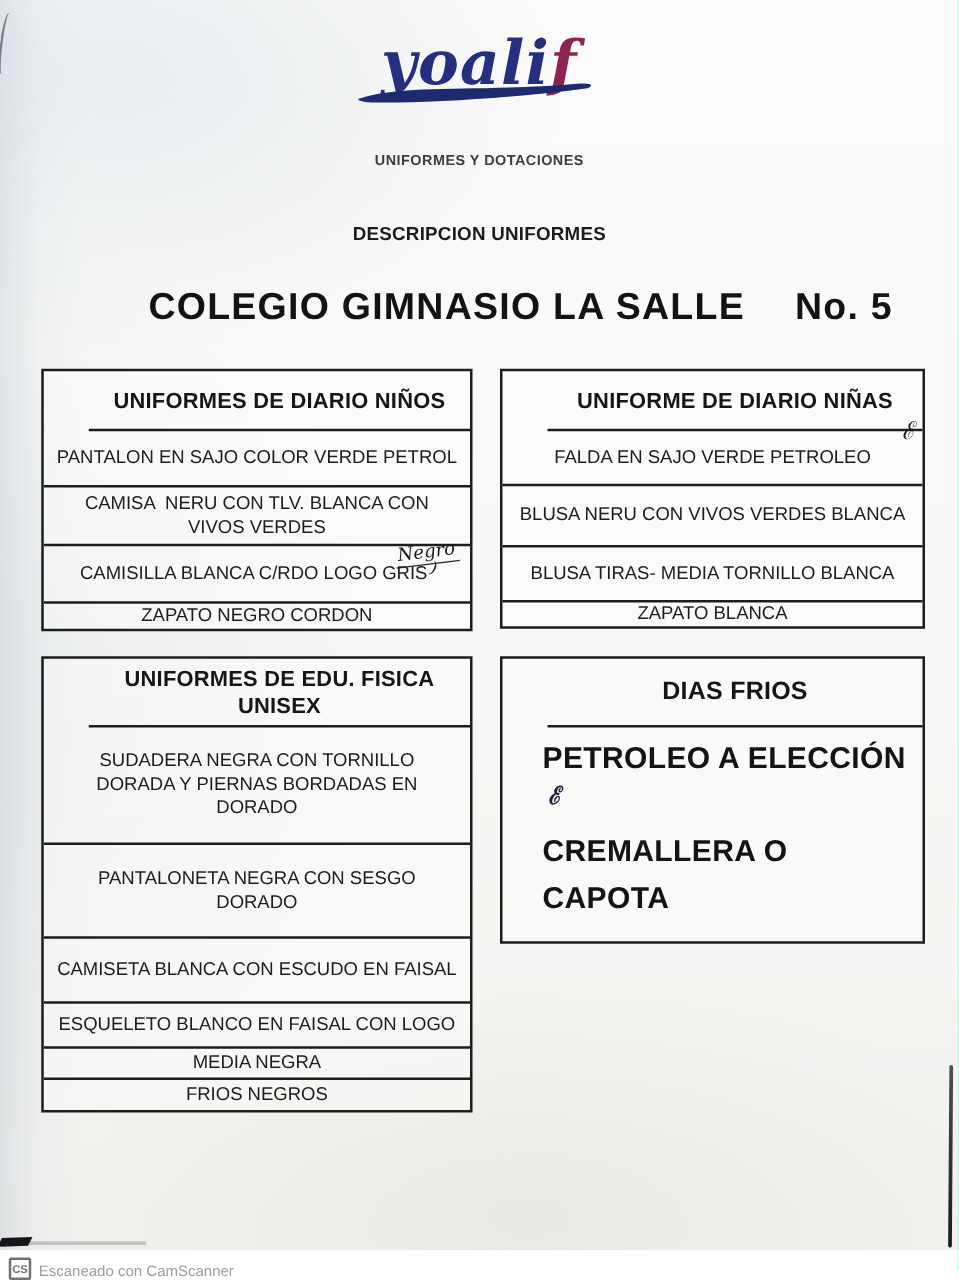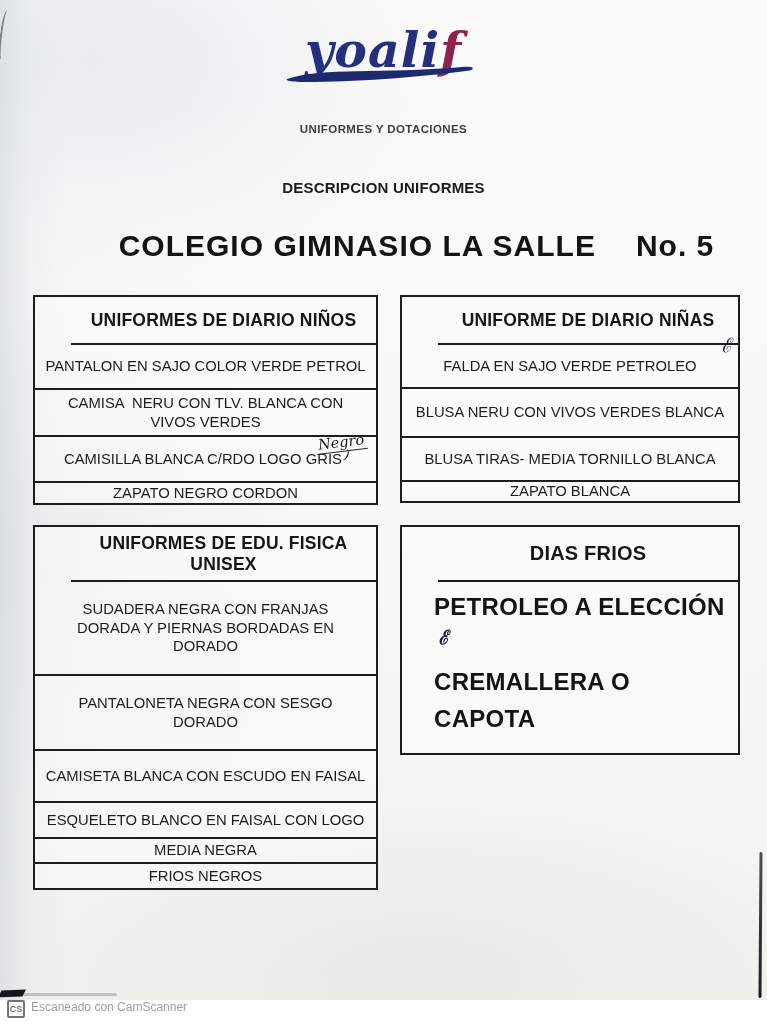--- a/index.html
+++ b/index.html
@@ -73,21 +73,21 @@
   .right-edge-line{position:absolute;right:5px;top:852px;width:3px;height:146px;
     background:linear-gradient(180deg,rgba(22,22,32,0.75),rgba(15,15,25,0.95));
     border-radius:2px;transform:rotate(0.4deg);}
   .bottom-left-mark{position:absolute;left:0;top:990px;width:24px;height:7px;background:#15151a;
     transform:skewX(-28deg) rotate(-2deg);}
   .bottom-smudge{position:absolute;left:22px;top:993px;width:95px;height:2.5px;
     background:rgba(60,60,70,0.25);border-radius:2px;}
 
   
   .footer{position:absolute;left:0;bottom:0;width:767px;height:24px;background:#ffffff;
-    display:flex;align-items:flex-start;gap:6px;padding-left:7px;box-sizing:border-box;}
+    display:flex;align-items:flex-end;gap:6px;padding-left:7px;box-sizing:border-box;}
   .cs-badge{width:14px;height:14px;border:2px solid #737373;border-radius:2px;color:#737373;
     font-size:9px;font-weight:700;display:flex;align-items:center;justify-content:center;flex:0 0 auto;}
   .cs-text{color:#9d9d9d;font-size:12px;}
 </style>
 </head>
 <body>
 
 <div id="stage">
   <div class="paper"></div>
 
@@ -146,21 +146,21 @@
     <div class="trow" style="height:19px">
         <span class="rowtext">ZAPATO BLANCA</span>
       </div>
   </div>
 
   <div class="table" id="t3">
     <div class="thead" style="height:55px">
         <span>UNIFORMES DE EDU. FISICA UNISEX</span>
       </div>
     <div class="trow" style="height:94px">
-        <span class="rowtext narrow">SUDADERA NEGRA CON FRANJAS DORADA Y PIERNAS BORDADAS EN DORADO</span>
+        <span class="rowtext narrow">SUDADERA NEGRA CON TORNILLO DORADA Y PIERNAS BORDADAS EN DORADO</span>
       </div>
     <div class="trow" style="height:75px">
         <span class="rowtext">PANTALONETA NEGRA CON SESGO DORADO</span>
       </div>
     <div class="trow" style="height:52px">
         <span class="rowtext">CAMISETA BLANCA CON ESCUDO EN FAISAL</span>
       </div>
     <div class="trow" style="height:36px">
         <span class="rowtext">ESQUELETO BLANCO EN FAISAL CON LOGO</span>
       </div>

